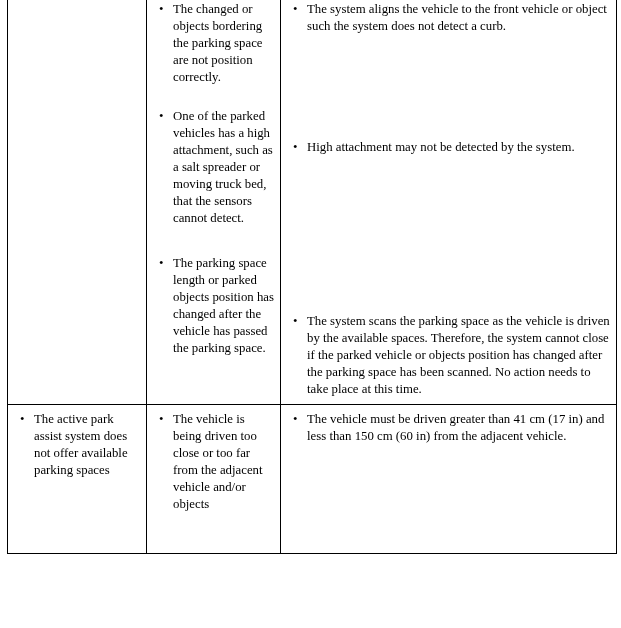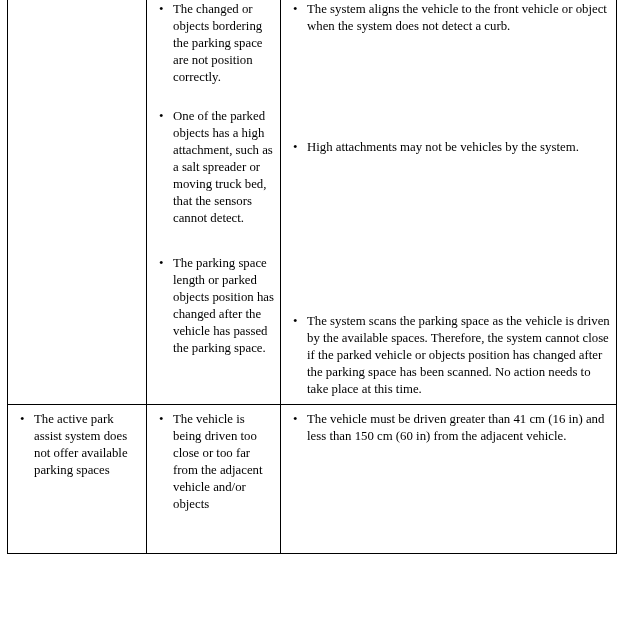--- a/index.html
+++ b/index.html
@@ -118,40 +118,40 @@
 
           <td class="col-detail">
             <div class="cell-inner">
               <ul class="bullets">
                 <li class="det-gap-1">
                   <span class="bullet-glyph">•</span>
                   <span>The changed or objects bordering the parking space are not position correctly.</span>
                 </li>
                 <li class="det-gap-2">
                   <span class="bullet-glyph">•</span>
-                  <span>One of the parked objects has a high attachment, such as a salt spreader or moving truck bed, that the sensors cannot detect.</span>
+                  <span>One of the parked vehicles has a high attachment, such as a salt spreader or moving truck bed, that the sensors cannot detect.</span>
                 </li>
                 <li>
                   <span class="bullet-glyph">•</span>
                   <span>The parking space length or parked objects position has changed after the vehicle has passed the parking space.</span>
                 </li>
               </ul>
             </div>
           </td>
 
           <td class="col-action">
             <div class="cell-inner">
               <ul class="bullets">
                 <li class="act-gap-1">
                   <span class="bullet-glyph">•</span>
-                  <span>The system aligns the vehicle to the front vehicle or object when the system does not detect a curb.</span>
+                  <span>The system aligns the vehicle to the front vehicle or object such the system does not detect a curb.</span>
                 </li>
                 <li class="act-gap-2">
                   <span class="bullet-glyph">•</span>
-                  <span>High attachments may not be vehicles by the system.</span>
+                  <span>High attachment may not be detected by the system.</span>
                 </li>
                 <li>
                   <span class="bullet-glyph">•</span>
                   <span>The system scans the parking space as the vehicle is driven by the available spaces. Therefore, the system cannot close if the parked vehicle or objects position has changed after the parking space has been scanned. No action needs to take place at this time.</span>
                 </li>
               </ul>
             </div>
           </td>
         </tr>
 
@@ -177,21 +177,21 @@
                 </li>
               </ul>
             </div>
           </td>
 
           <td class="col-action">
             <div class="cell-inner">
               <ul class="bullets">
                 <li>
                   <span class="bullet-glyph">•</span>
-                  <span>The vehicle must be driven greater than 41 cm (16 in) and less than 150 cm (60 in) from the adjacent vehicle.</span>
+                  <span>The vehicle must be driven greater than 41 cm (17 in) and less than 150 cm (60 in) from the adjacent vehicle.</span>
                 </li>
               </ul>
             </div>
           </td>
         </tr>
 
       </tbody>
     </table>
   </div>
 </div>

